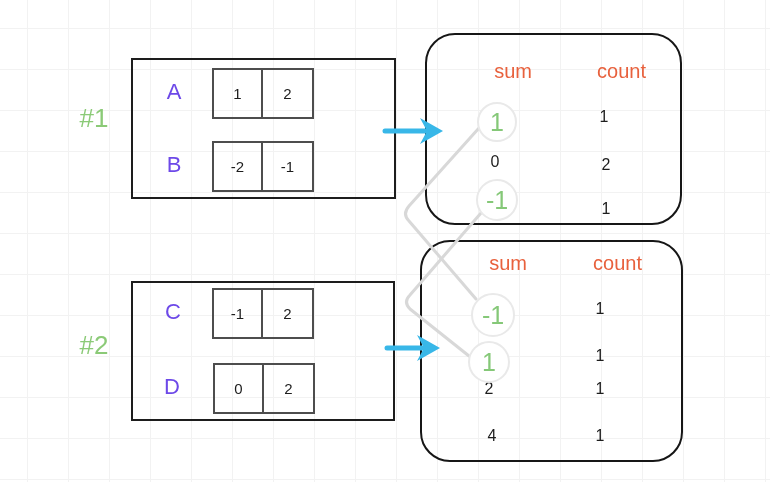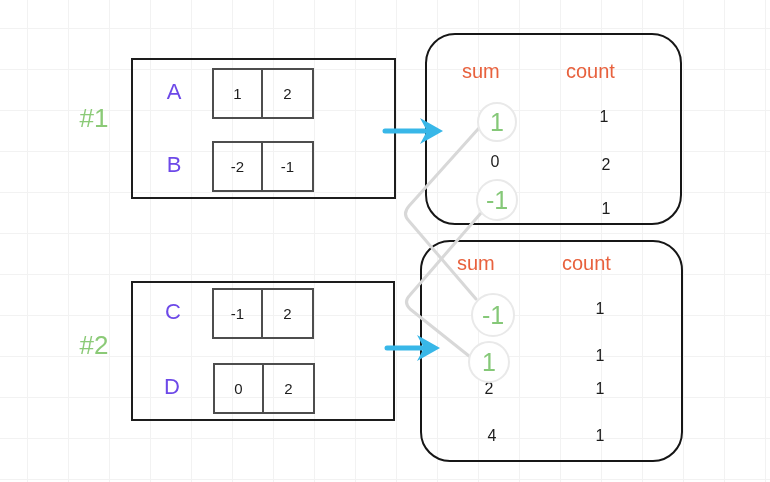--- a/index.html
+++ b/index.html
@@ -17,21 +17,21 @@
   .rbox{position:absolute;border:2px solid #161616;border-radius:30px;background:transparent;z-index:1;}
   .cells{position:absolute;display:flex;z-index:3;}
   .cell{
     box-sizing:border-box;width:51px;height:51px;border:2px solid #4d4d4d;
     display:flex;align-items:center;justify-content:center;
     font-size:15px;color:#1d1d1d;background:transparent;
   }
   .cell + .cell{border-left:none;}
   .rowlabel{position:absolute;color:#6d49e8;font-size:22px;z-index:3;text-align:center;}
   .tag{position:absolute;color:#8bca77;font-size:26px;z-index:3;text-align:center;}
-  .hdr{position:absolute;color:#e8613d;font-size:20px;z-index:3;text-align:left;}
+  .hdr{position:absolute;color:#e8613d;font-size:20px;z-index:3;text-align:right;}
   .val{position:absolute;color:#1d1d1d;font-size:16px;z-index:3;text-align:center;}
   .gval{
     position:absolute;color:#85c878;font-size:25px;z-index:4;
     display:flex;align-items:center;justify-content:center;
     border:2px solid #e9e9e9;border-radius:50%;background:#fff;box-sizing:border-box;
   }
   .overlay{position:absolute;left:0;top:0;z-index:2;pointer-events:none;}
 </style>
 </head>
 <body>

